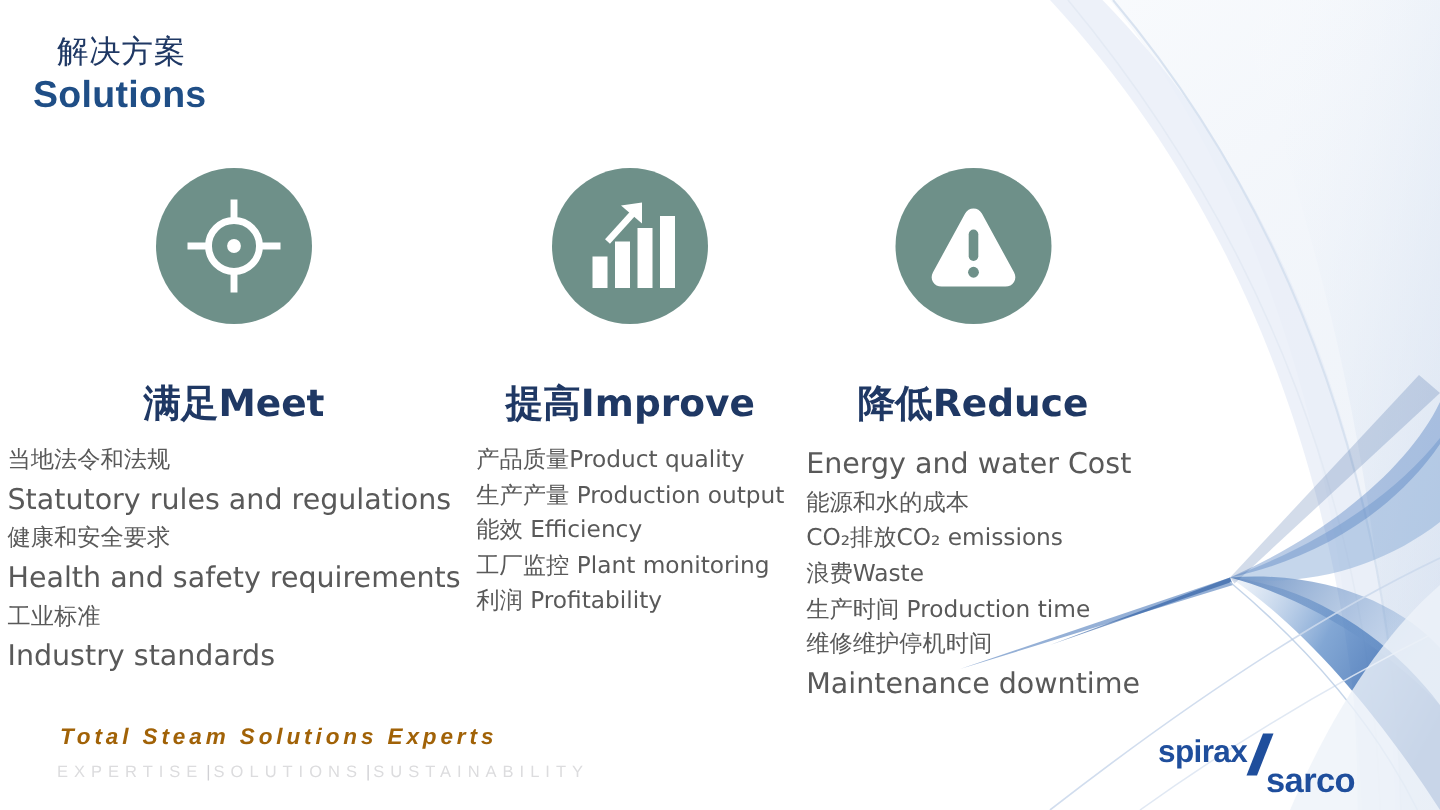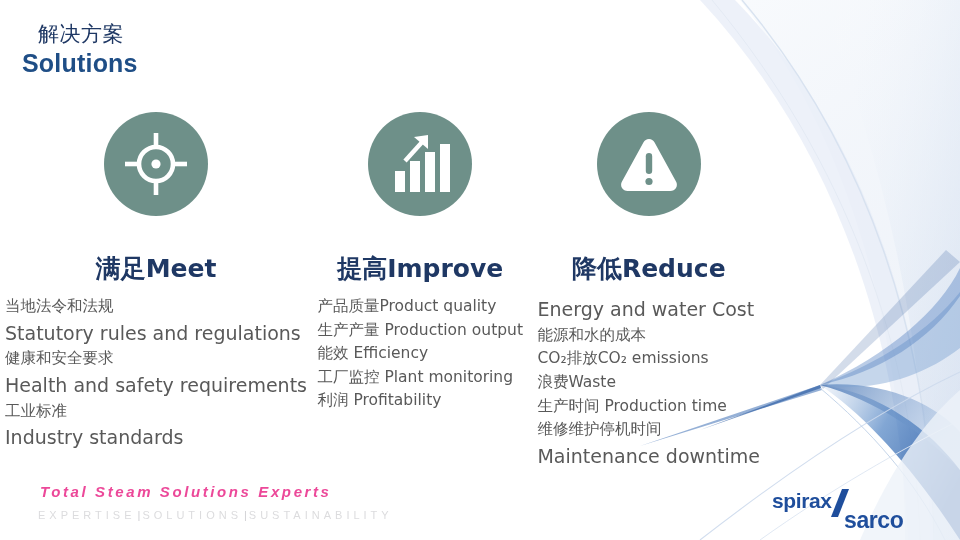--- a/index.html
+++ b/index.html
@@ -102,21 +102,21 @@
   .line.cn-line { font-size: 15.5px; }
 
   
   #footer-tagline {
     position: absolute;
     left: 40px;
     top: 483px;
     font-size: 15px;
     font-weight: bold;
     font-style: italic;
-    color: #ec4899;
+    color: #a16207;
     letter-spacing: 2.6px;
     white-space: nowrap;
   }
   #footer-pillars {
     position: absolute;
     left: 38px;
     top: 509px;
     font-size: 11px;
     color: #DCDCDE;
     letter-spacing: 4.0px;

